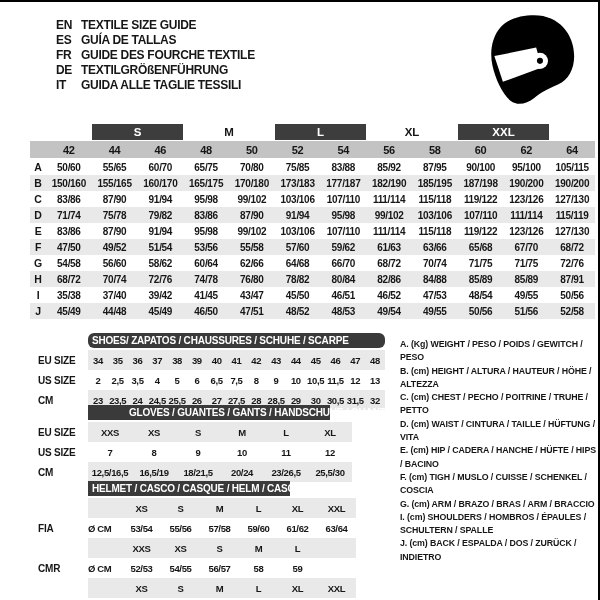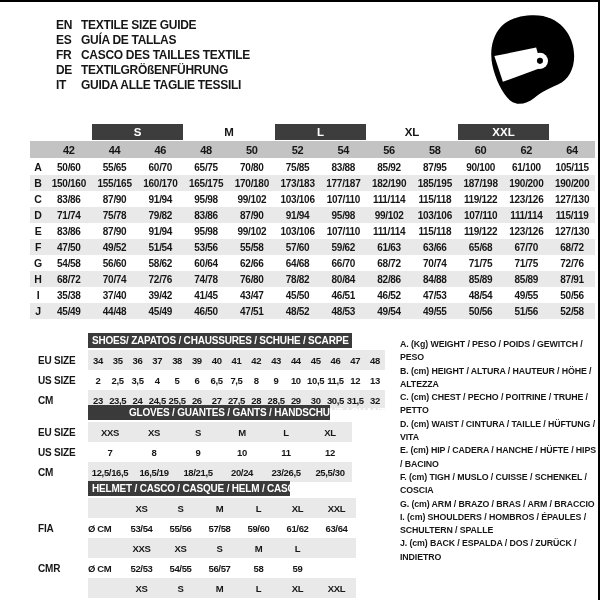--- a/index.html
+++ b/index.html
@@ -57,21 +57,21 @@
       <div class="lang-row">
         <span class="lang-code">EN</span>
         <span class="lang-title">TEXTILE SIZE GUIDE</span>
       </div>
       <div class="lang-row">
         <span class="lang-code">ES</span>
         <span class="lang-title">GUÍA DE TALLAS</span>
       </div>
       <div class="lang-row">
         <span class="lang-code">FR</span>
-        <span class="lang-title">CASCO DES TAILLES TEXTILE</span>
+        <span class="lang-title">GUIDE DES FOURCHE TEXTILE</span>
       </div>
       <div class="lang-row">
         <span class="lang-code">DE</span>
         <span class="lang-title">TEXTILGRÖßENFÜHRUNG</span>
       </div>
       <div class="lang-row">
         <span class="lang-code">IT</span>
         <span class="lang-title">GUIDA ALLE TAGLIE TESSILI</span>
       </div>
     </div>
@@ -117,21 +117,21 @@
         <div class="cell">50/60</div>
         <div class="cell">55/65</div>
         <div class="cell">60/70</div>
         <div class="cell">65/75</div>
         <div class="cell">70/80</div>
         <div class="cell">75/85</div>
         <div class="cell">83/88</div>
         <div class="cell">85/92</div>
         <div class="cell">87/95</div>
         <div class="cell">90/100</div>
-        <div class="cell">61/100</div>
+        <div class="cell">95/100</div>
         <div class="cell">105/115</div>
       </div>
       <div class="grid-row t-row alt">
         <div class="cell row-label">B</div>
         <div class="cell">150/160</div>
         <div class="cell">155/165</div>
         <div class="cell">160/170</div>
         <div class="cell">165/175</div>
         <div class="cell">170/180</div>
         <div class="cell">173/183</div>
@@ -258,21 +258,21 @@
         <div class="cell">48/53</div>
         <div class="cell">49/54</div>
         <div class="cell">49/55</div>
         <div class="cell">50/56</div>
         <div class="cell">51/56</div>
         <div class="cell">52/58</div>
       </div>
     </div>
 
   <div class="sub-table" id="shoes-table">
-      <div class="sub-title" style="width: 264px;">SHOES/ ZAPATOS / CHAUSSURES / SCHUHE / SCARPE</div>
+      <div class="sub-title" style="width: 297px; border-radius: 6px;">SHOES/ ZAPATOS / CHAUSSURES / SCHUHE / SCARPE</div>
       <div class="sub-row">
         <div class="sub-label">EU SIZE</div>
         <div class="sub-strip shaded" style="grid-template-columns: repeat(15, 19.8px);">
           <div class="sub-cell">34</div>
           <div class="sub-cell">35</div>
           <div class="sub-cell">36</div>
           <div class="sub-cell">37</div>
           <div class="sub-cell">38</div>
           <div class="sub-cell">39</div>
           <div class="sub-cell">40</div>

